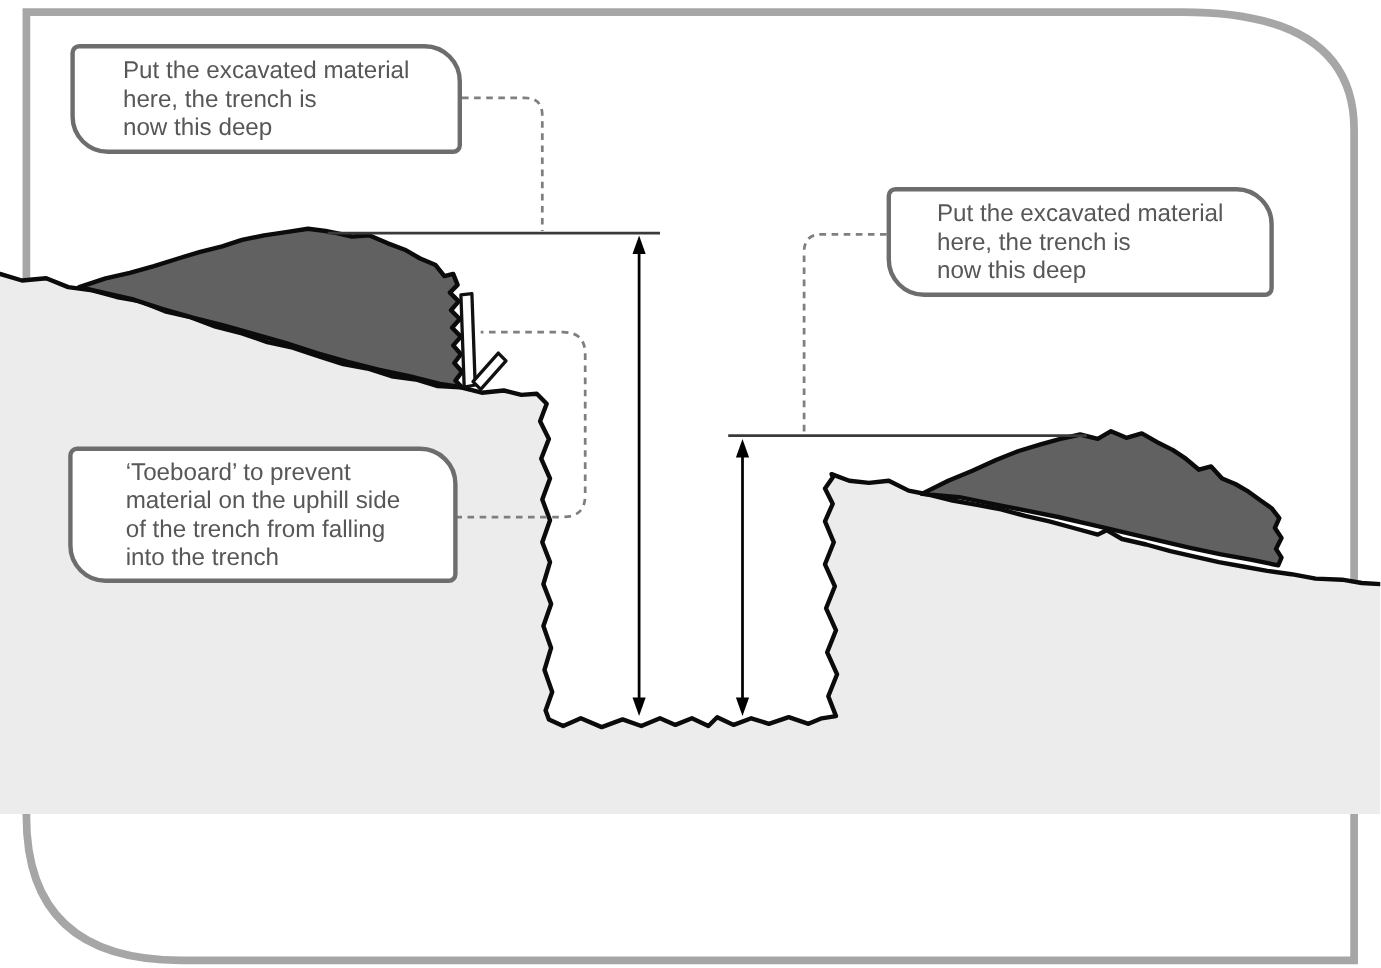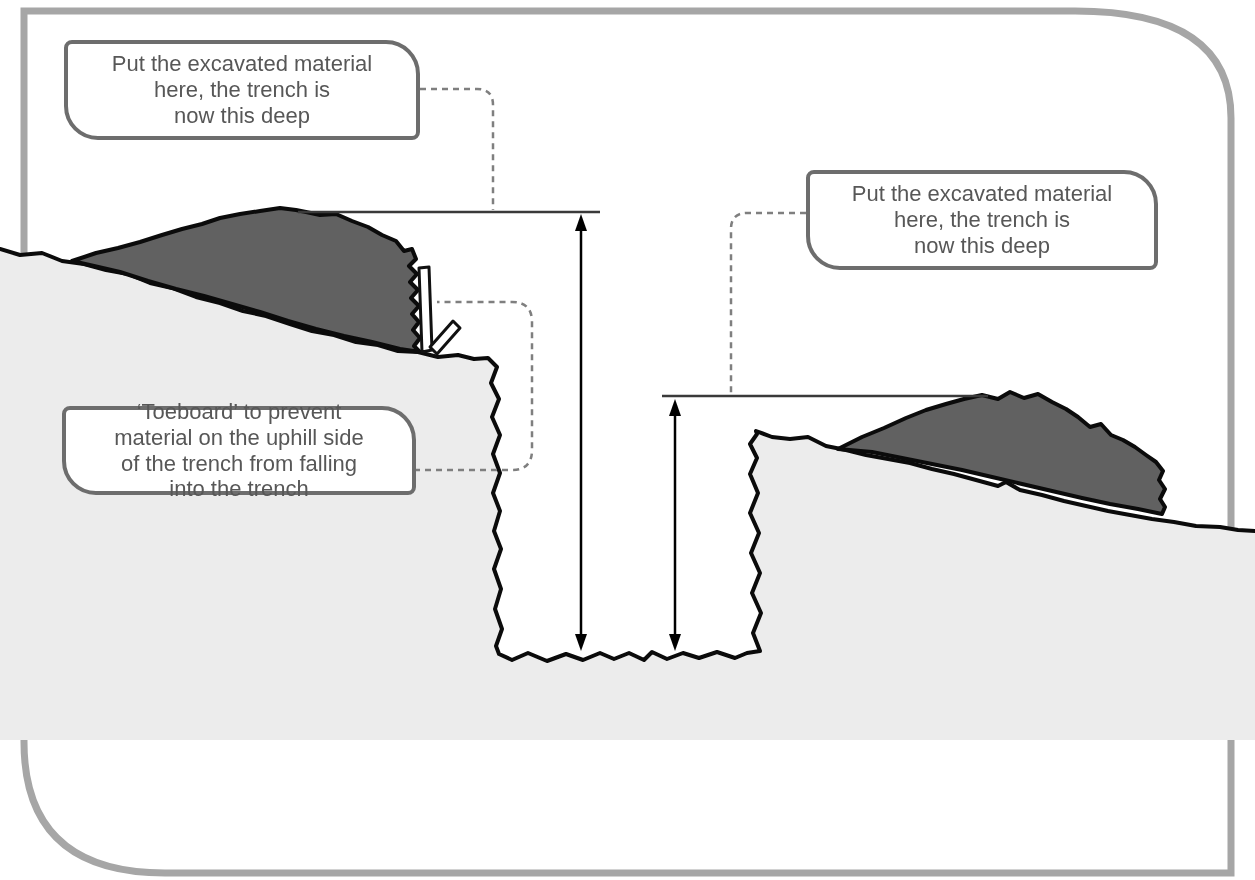--- a/index.html
+++ b/index.html
@@ -19,21 +19,20 @@
   .arrow line{stroke:#000000;stroke-width:2.5;}
   .arrow polygon{fill:#000000;stroke:none;}
   .dash{fill:none;stroke:#7f7f7f;stroke-width:2.5;stroke-dasharray:6 5;}
   .callout{
     position:absolute;
     box-sizing:border-box;
     background:#ffffff;
     border:4px solid #6d6d6d;
     border-radius:8px 34px 8px 34px;
     display:flex;align-items:center;justify-content:center;
-    text-align:center;
     color:#575757;
     font-size:22px;
     line-height:1.18;
   }
   .callout span{white-space:pre-line;}
 </style>
 </head>
 <body>
 
 <div class="stage">
@@ -77,20 +76,20 @@
 here, the trench is
 now this deep</span>
   </div>
 
   <div class="callout" style="left:806px;top:170px;width:352px;height:100px;">
     <span>Put the excavated material
 here, the trench is
 now this deep</span>
   </div>
 
-  <div class="callout" style="left:62px;top:406px;width:354px;height:89px;">
+  <div class="callout" style="left:62px;top:406px;width:354px;height:124px;">
     <span>‘Toeboard’ to prevent
 material on the uphill side
 of the trench from falling
 into the trench</span>
   </div>
 
 </div>
 
 </body></html>

